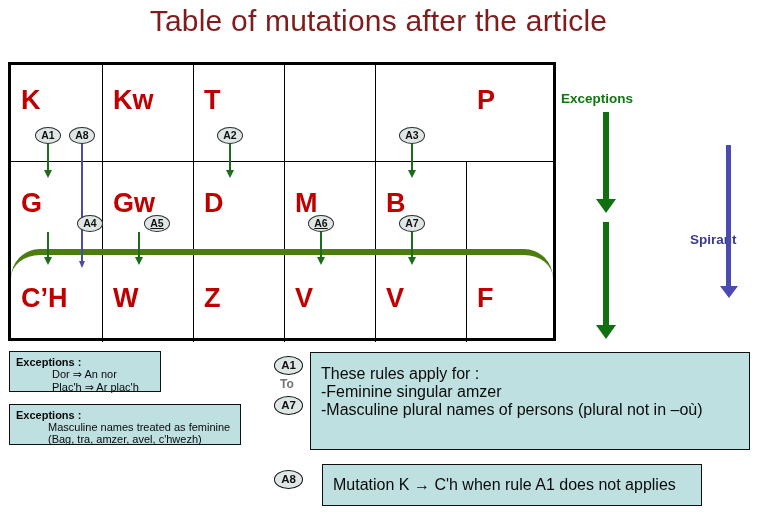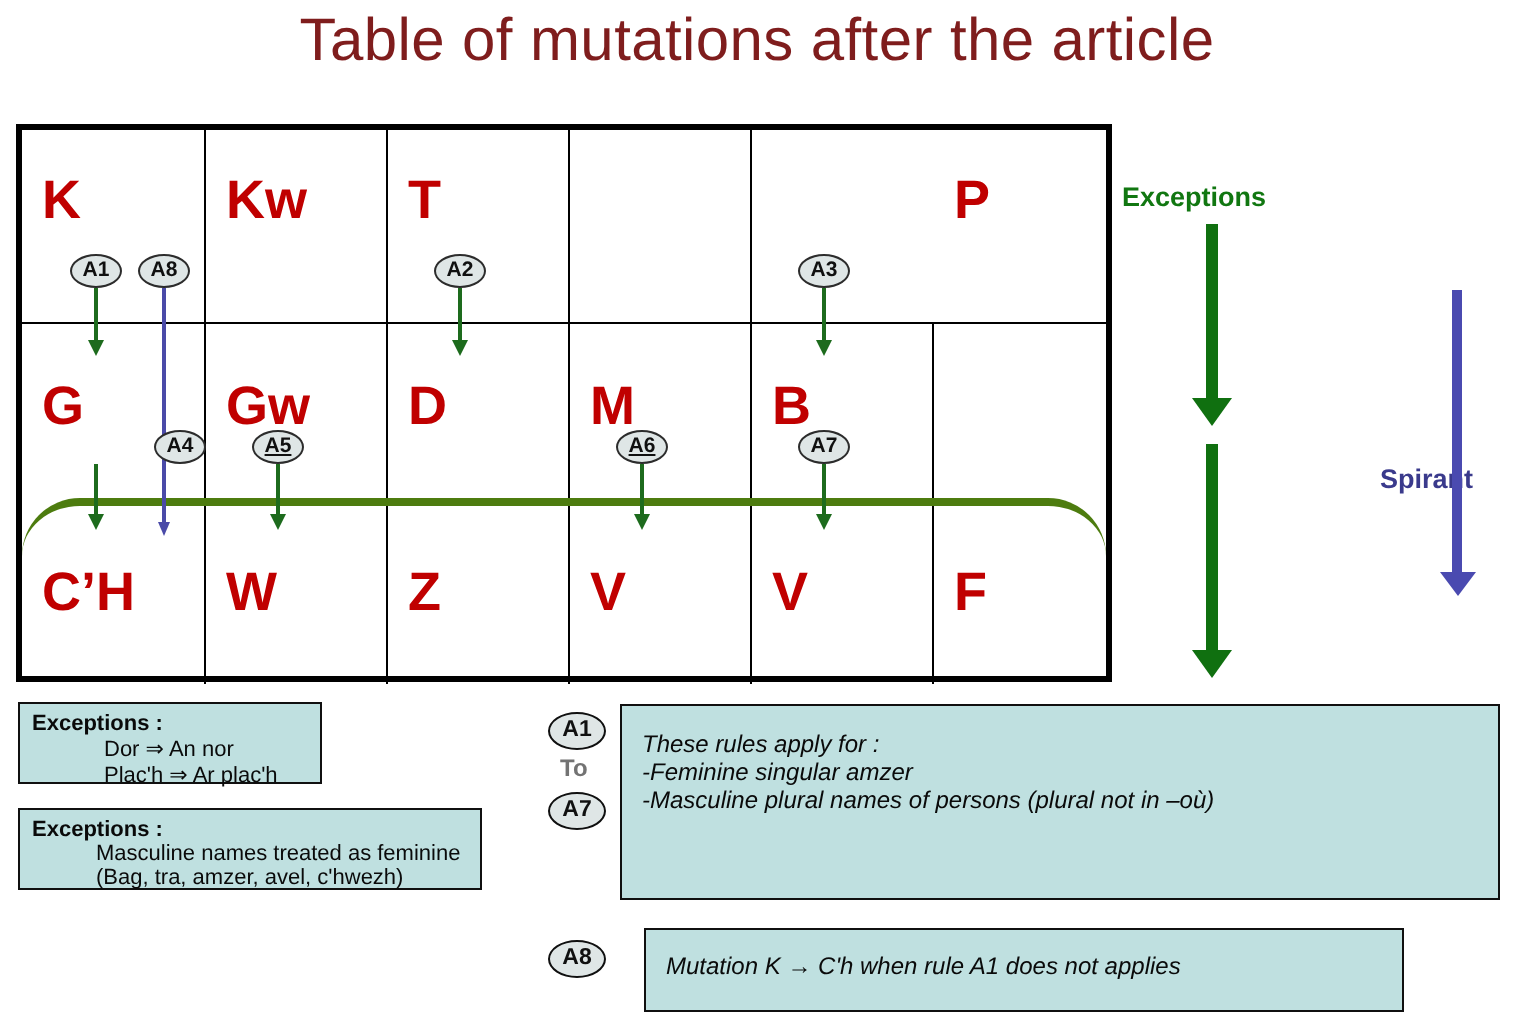--- a/index.html
+++ b/index.html
@@ -42,21 +42,21 @@
     background: #ffffff;
   }
   .trow {
     position: absolute;
     left: 0;
     width: 100%;
     box-sizing: border-box;
   }
   .row-1 { top: 0px;   height: 96px; }
   .row-2 { top: 96px;  height: 88px; border-top: 1px solid #000; }
-  .row-3 { top: 184px; height: 93px; border-top: 4px solid #4d7c0f; border-radius: 29px; }
+  .row-3 { top: 184px; height: 93px; border-top: 6px solid #4d7c0f; border-radius: 29px; }
 
   .tcell {
     position: absolute;
     top: 0;
     bottom: 0;
     box-sizing: border-box;
     border-left: 1px solid #000000;
   }
   .tcell:first-child { border-left: none; }
 
@@ -188,23 +188,22 @@
   .note-line {
     display: block;
     font-size: 11px;
     white-space: nowrap;
   }
   .indent-1 { padding-left: 36px; }
   .indent-2 { padding-left: 32px; }
 
   .rules-text {
     display: block;
-    font-size: 12px;
-    white-space: nowrap;
-    font-style: italic;
+    font-size: 16px;
+    white-space: nowrap;
   }
   .rules-spacer { height: 12px; }
 
   .badge-outer {
     position: absolute;
     width: 29px;
     height: 19px;
     border-radius: 50%;
     background: #dfe6e6;
     border: 1.6px solid #101010;
@@ -299,21 +298,21 @@
 
   <div class="badge" style="left:206px; top:62px;">A2</div>
   <div class="arrow-green" style="left:218px; top:79px; height:27px;"></div>
 
   <div class="badge" style="left:388px; top:62px;">A3</div>
   <div class="arrow-green" style="left:400px; top:79px; height:27px;"></div>
 
   <div class="badge" style="left:24px; top:150px;margin-left:42px;">A4</div>
   <div class="arrow-green" style="left:36px; top:167px; height:26px;"></div>
 
-  <div class="badge" style="left:115px; top:150px;text-decoration:underline;">A5</div>
+  <div class="badge" style="left:133px; top:150px;text-decoration:underline;">A5</div>
   <div class="arrow-green" style="left:127px; top:167px; height:26px;"></div>
 
   <div class="badge" style="left:297px; top:150px;text-decoration:underline;">A6</div>
   <div class="arrow-green" style="left:309px; top:167px; height:26px;"></div>
 
   <div class="badge" style="left:388px; top:150px;">A7</div>
   <div class="arrow-green" style="left:400px; top:167px; height:26px;"></div>
 </div>
 
 <div class="label-softening" style="left:561px; top:91px;">Exceptions</div>

